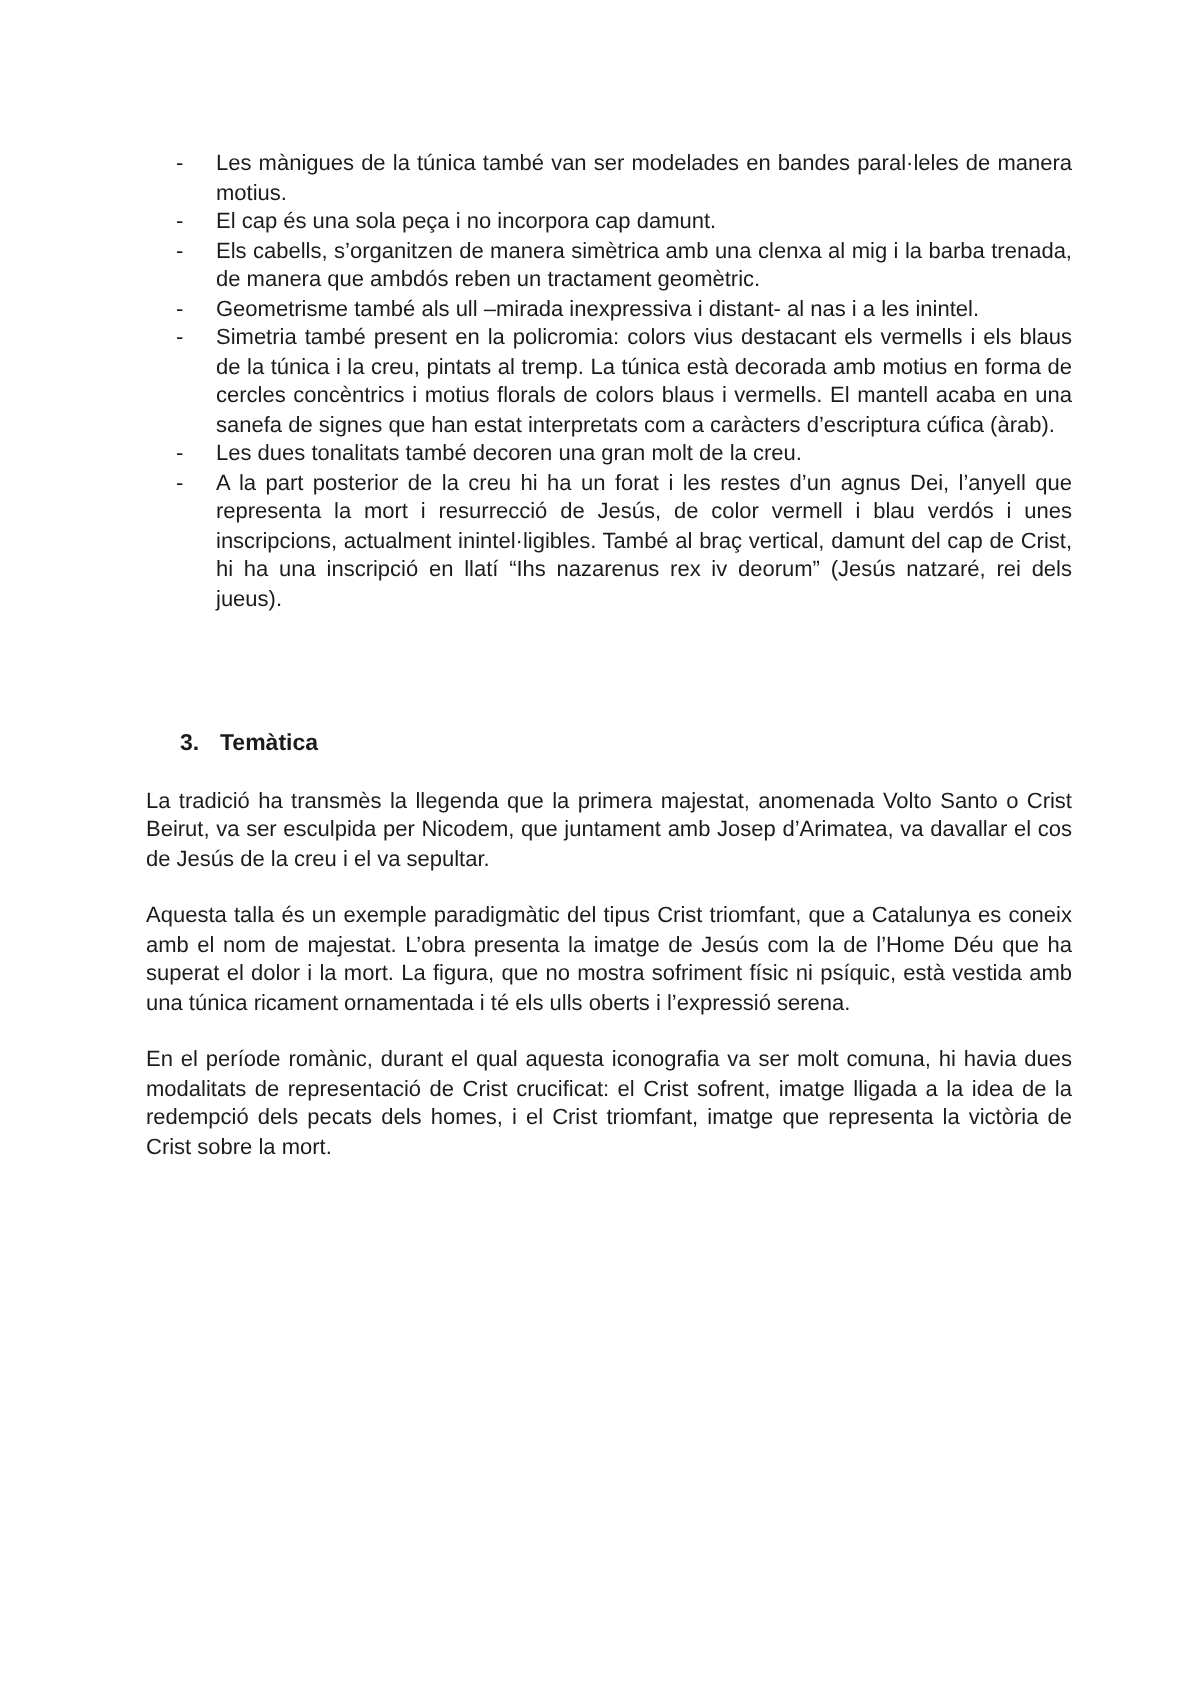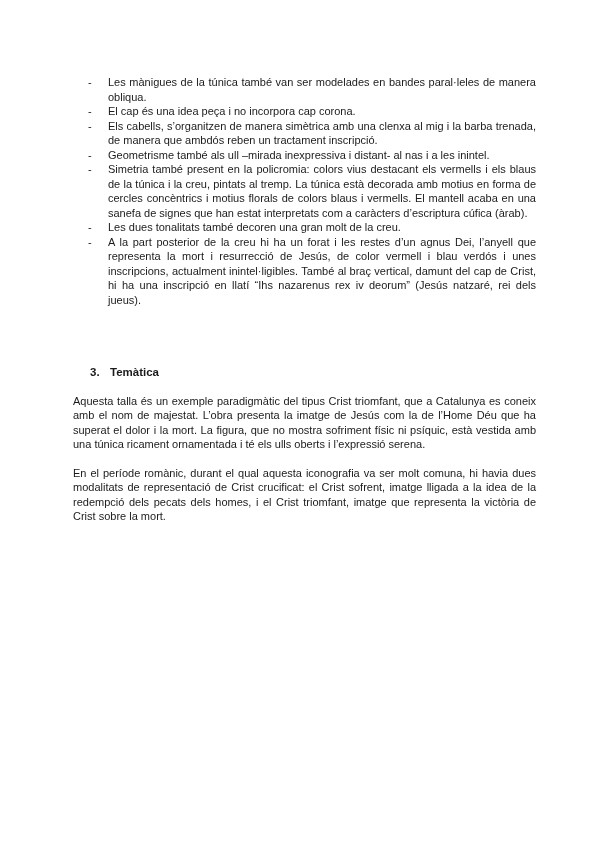--- a/index.html
+++ b/index.html
@@ -52,29 +52,29 @@
   }
 </style>
 </head>
 <body>
 
 <div class="page">
 
   <ul class="bullet-list">
     <li class="bullet-item">
       <span class="bullet-dash">-</span>
-      <span class="bullet-text">Les mànigues de la túnica també van ser modelades en bandes paral·leles de manera obliqua.</span>
+      <span class="bullet-text">Les mànigues de la túnica també van ser modelades en bandes paral·leles de manera motius.</span>
     </li>
     <li class="bullet-item">
       <span class="bullet-dash">-</span>
-      <span class="bullet-text">El cap és una idea peça i no incorpora cap corona.</span>
+      <span class="bullet-text">El cap és una sola peça i no incorpora cap damunt.</span>
     </li>
     <li class="bullet-item">
       <span class="bullet-dash">-</span>
-      <span class="bullet-text">Els cabells, s’organitzen de manera simètrica amb una clenxa al mig i la barba trenada, de manera que ambdós reben un tractament inscripció.</span>
+      <span class="bullet-text">Els cabells, s’organitzen de manera simètrica amb una clenxa al mig i la barba trenada, de manera que ambdós reben un tractament geomètric.</span>
     </li>
     <li class="bullet-item">
       <span class="bullet-dash">-</span>
       <span class="bullet-text">Geometrisme també als ull –mirada inexpressiva i distant- al nas i a les inintel.</span>
     </li>
     <li class="bullet-item">
       <span class="bullet-dash">-</span>
       <span class="bullet-text">Simetria també present en la policromia: colors vius destacant els vermells i els blaus de la túnica i la creu, pintats al tremp. La túnica està decorada amb motius en forma de cercles concèntrics i motius florals de colors blaus i vermells. El mantell acaba en una sanefa de signes que han estat interpretats com a caràcters d’escriptura cúfica (àrab).</span>
     </li>
     <li class="bullet-item">
@@ -85,16 +85,17 @@
       <span class="bullet-dash">-</span>
       <span class="bullet-text">A la part posterior de la creu hi ha un forat i les restes d’un agnus Dei, l’anyell que representa la mort i resurrecció de Jesús, de color vermell i blau verdós i unes inscripcions, actualment inintel·ligibles. També al braç vertical, damunt del cap de Crist, hi ha una inscripció en llatí “Ihs nazarenus rex iv deorum” (Jesús natzaré, rei dels jueus).</span>
     </li>
   </ul>
 
   <div class="section-heading">
     <span class="section-number">3.</span>
     <span class="section-title">Temàtica</span>
   </div>
 
+  <p class="paragraph">La tradició ha transmès la llegenda que la primera majestat, anomenada Volto Santo o Crist Beirut, va ser esculpida per Nicodem, que juntament amb Josep d’Arimatea, va davallar el cos de Jesús de la creu i el va sepultar.</p>
   <p class="paragraph">Aquesta talla és un exemple paradigmàtic del tipus Crist triomfant, que a Catalunya es coneix amb el nom de majestat. L’obra presenta la imatge de Jesús com la de l’Home Déu que ha superat el dolor i la mort. La figura, que no mostra sofriment físic ni psíquic, està vestida amb una túnica ricament ornamentada i té els ulls oberts i l’expressió serena.</p>
   <p class="paragraph">En el període romànic, durant el qual aquesta iconografia va ser molt comuna, hi havia dues modalitats de representació de Crist crucificat: el Crist sofrent, imatge lligada a la idea de la redempció dels pecats dels homes, i el Crist triomfant, imatge que representa la victòria de Crist sobre la mort.</p>
 
 </div>
 
 </body></html>

